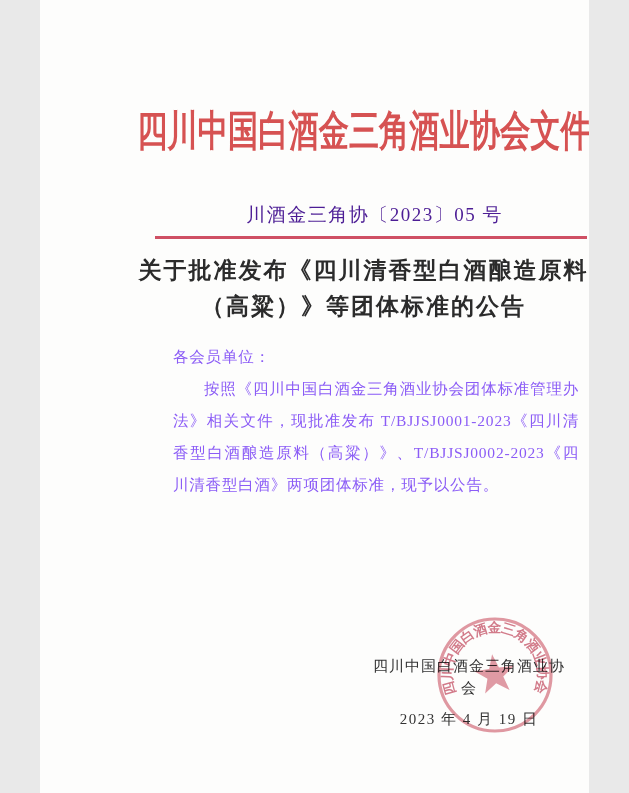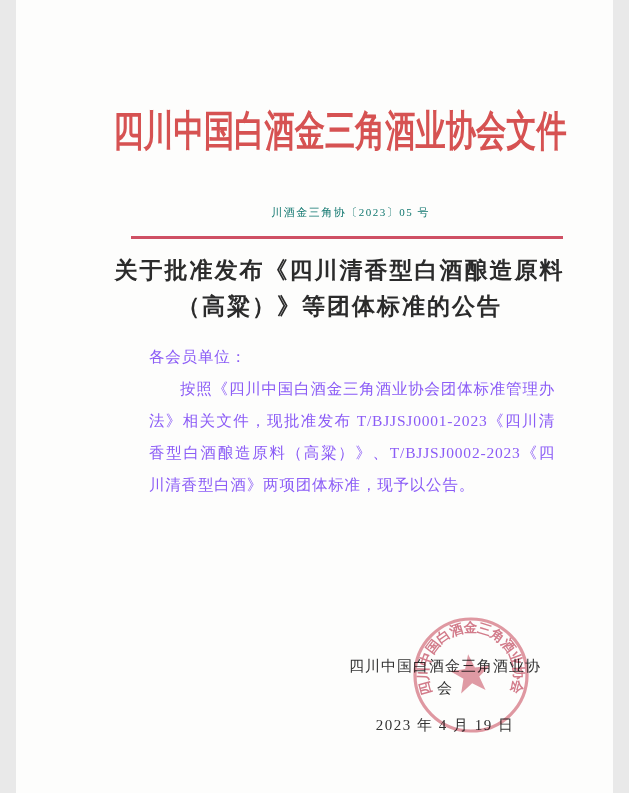--- a/index.html
+++ b/index.html
@@ -1,19 +1,19 @@
 <!DOCTYPE html>
 <html><head>
 <meta charset="utf-8">
 <style>
   html,body { margin:0; padding:0; }
   body { background:#e9e9e9; font-family:"Liberation Serif", serif; }
   .page {
     position:relative;
-    width:597px; height:793px;
+    width:549px; height:793px;
     margin:0 auto;
     background:#fdfdfc;
     overflow:hidden;
     color:#333;
   }
   
   .masthead-wrap {
     position:absolute; top:103px; left:9px; width:629px;
     text-align:center; white-space:nowrap;
   }
@@ -25,21 +25,21 @@
     transform-origin:center;
     letter-spacing:0px;
     font-family:"Liberation Serif", serif;
   }
   
   .doc-number-wrap {
     position:absolute; top:202px; left:20px; width:629px;
     text-align:center;
   }
   .doc-number {
-    font-size:11px; color:#0f766e; letter-spacing:1.5px;font-family:Liberation Serif, serif;
+    font-size:19px; color:#4c1d95; letter-spacing:1.5px;font-family:Liberation Serif, serif;
   }
   
   .red-line {
     position:absolute; top:236px; left:115px;
     width:432px; height:3px;
     background:#cf5064;
   }
   
   .doc-title-wrap {
     position:absolute; top:253px; left:9px; width:629px;
@@ -56,21 +56,21 @@
     color:#8b5cf6; text-align:justify;
   }
   .body-block p { margin:0; }
   .body-block p.indent { text-indent:2em; }
   
   .signature-block {
     position:absolute; top:655px; left:330px; width:198px;
     text-align:center; color:#333;
   }
   .signature-org { font-size:15px; letter-spacing:1px; line-height:22px; }
-  .signature-date { font-size:15px; letter-spacing:1.5px; line-height:22px; margin-top:15px; }
+  .signature-date { font-size:15px; letter-spacing:1.5px; line-height:22px; margin-top:9px; }
   
   .seal {
     position:absolute; top:603px; left:382px;
     width:146px; height:146px;
     mix-blend-mode:multiply;
     opacity:0.88;
     pointer-events:none;
     filter:blur(0.3px);
   }
 </style>

